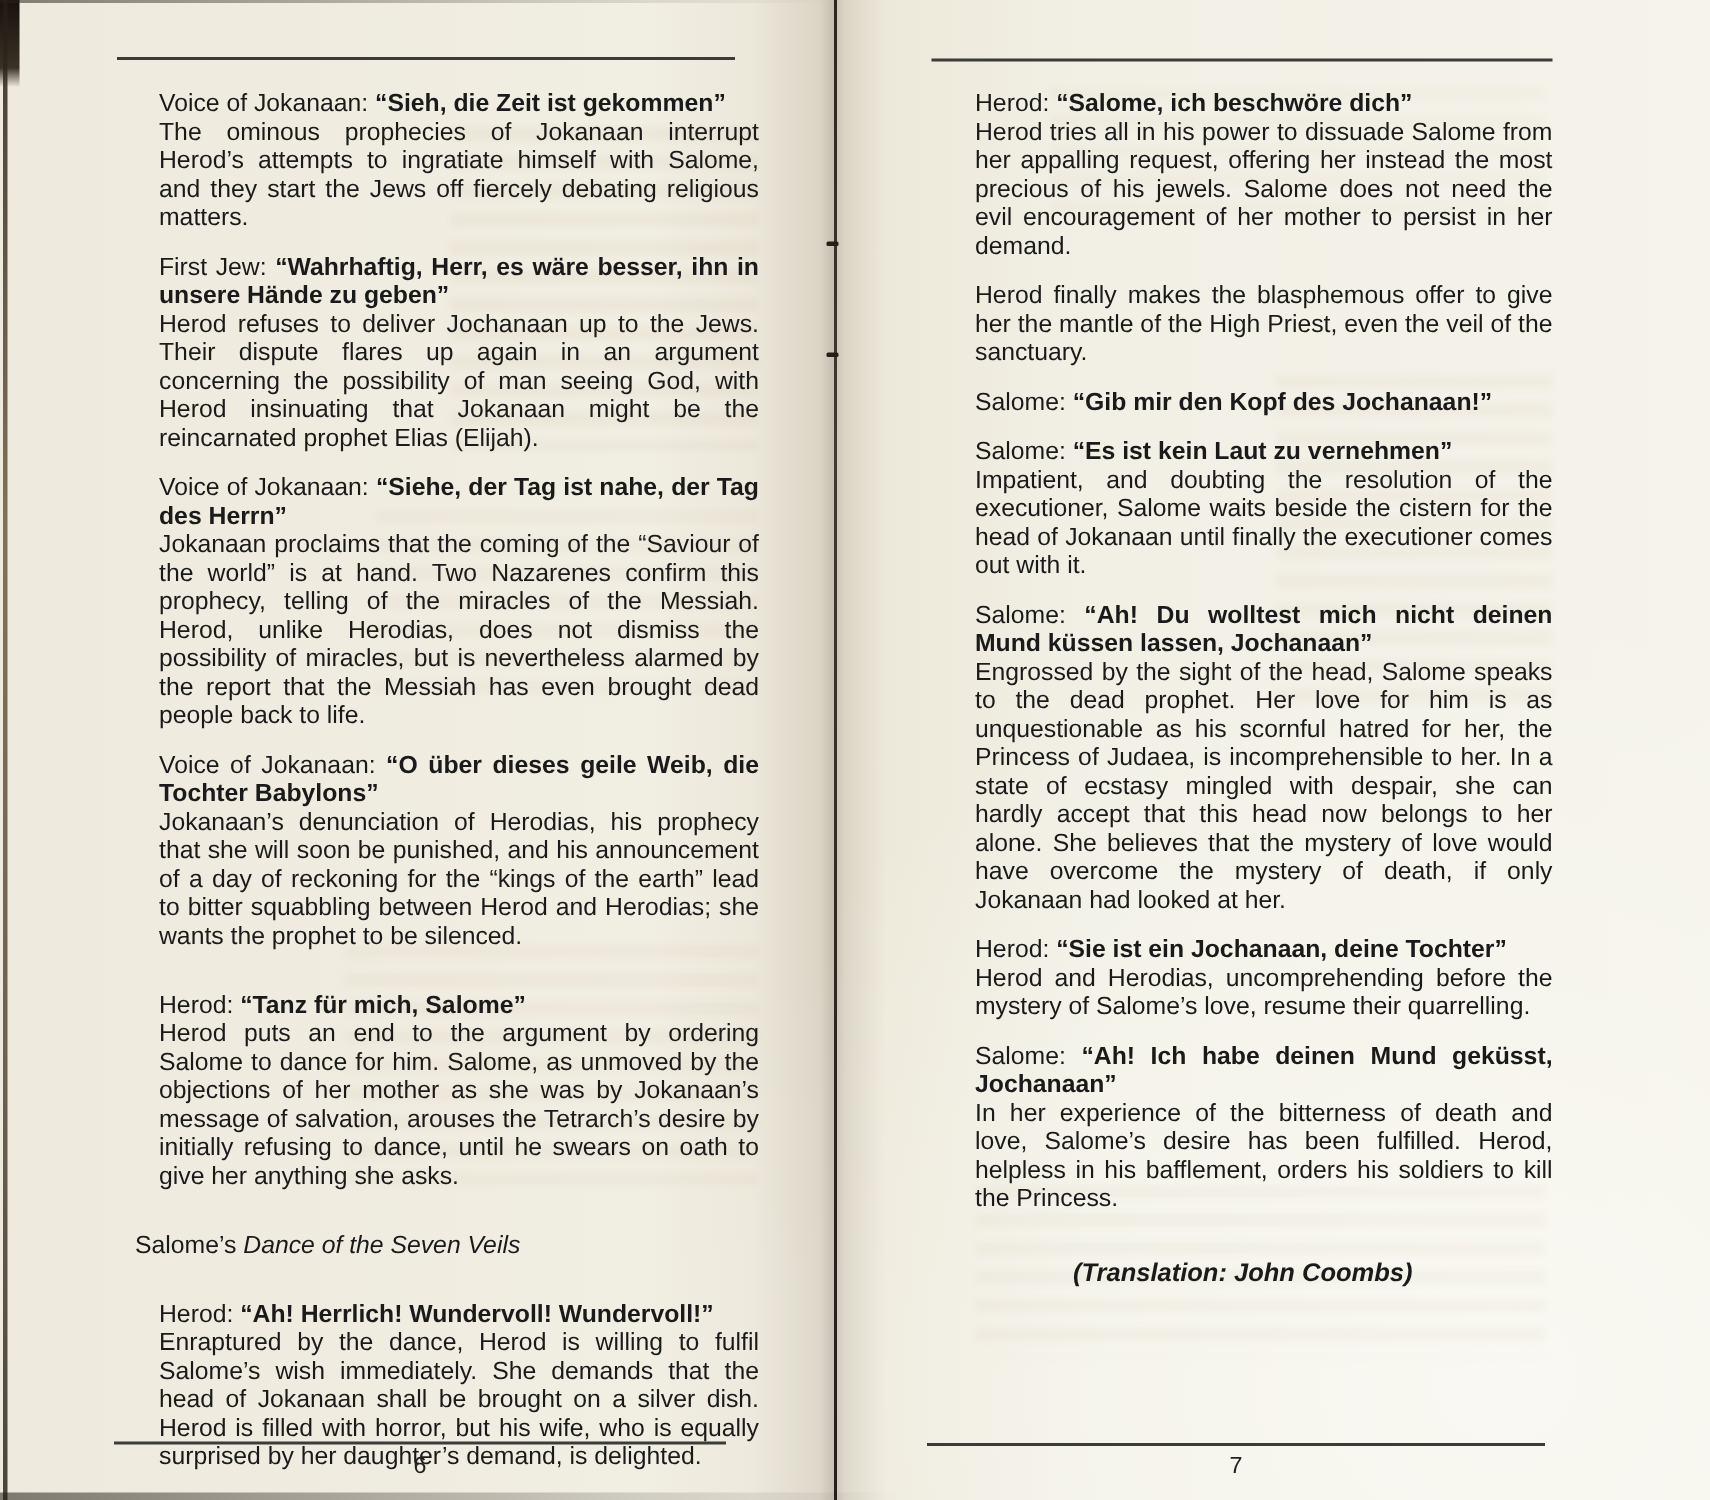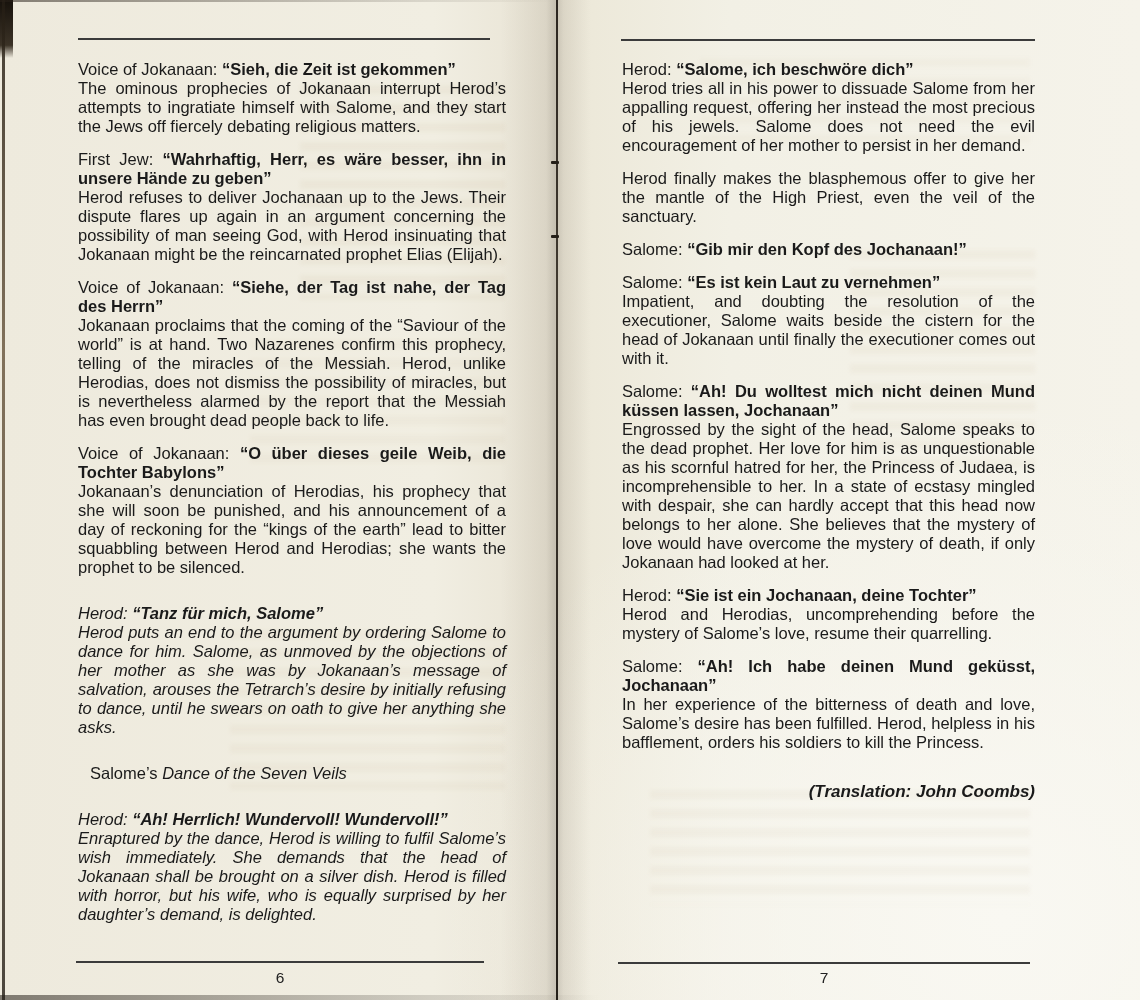--- a/index.html
+++ b/index.html
@@ -46,29 +46,29 @@
   .page-right{left:622px;width:413px;}
   .rule{position:absolute;height:2px;background:#3b3b3b;}
   .page-left .top-rule{top:38px;left:0;width:412px;}
   .page-left .bottom-rule{top:961px;left:-2px;width:408px;}
   .page-right .top-rule{top:39px;left:-1px;width:414px;}
   .page-right .bottom-rule{top:962px;left:-4px;width:412px;}
   .page-num{position:absolute;top:969px;text-align:center;font-size:15.5px;color:#222;}
   .page-left .page-num{left:-2px;width:408px;}
   .page-right .page-num{left:-4px;width:412px;}
   .content{padding-top:60px;font-size:16.5px;line-height:19px;}
-  .entry{margin-top:14px;}
+  .entry{margin-top:14px;margin-left:28px;}
   .entry.first{margin-top:0;}
-  .gap-lg{margin-top:27px;font-style:italic;}
+  .gap-lg{margin-top:27px;}
   .head,.body{margin:0;text-align:justify;}
   .speaker{font-weight:400;}
   .quote{font-weight:700;}
   .dance-line{margin:27px 0 0 12px;}
   .dance-line em{font-style:italic;}
-  .credit{margin:30px 0 0 0;text-align:right;font-style:italic;font-weight:700;font-size:17px;}
+  .credit{margin:30px 0 0 0;text-align:center;font-style:italic;font-weight:700;font-size:17px;}
 </style>
 </head>
 <body>
 
 <div class="spread">
 
   <div class="ghost g1"></div>
   <div class="ghost g2"></div>
   <div class="ghost g3"></div>
   <div class="ghost g4"></div>

